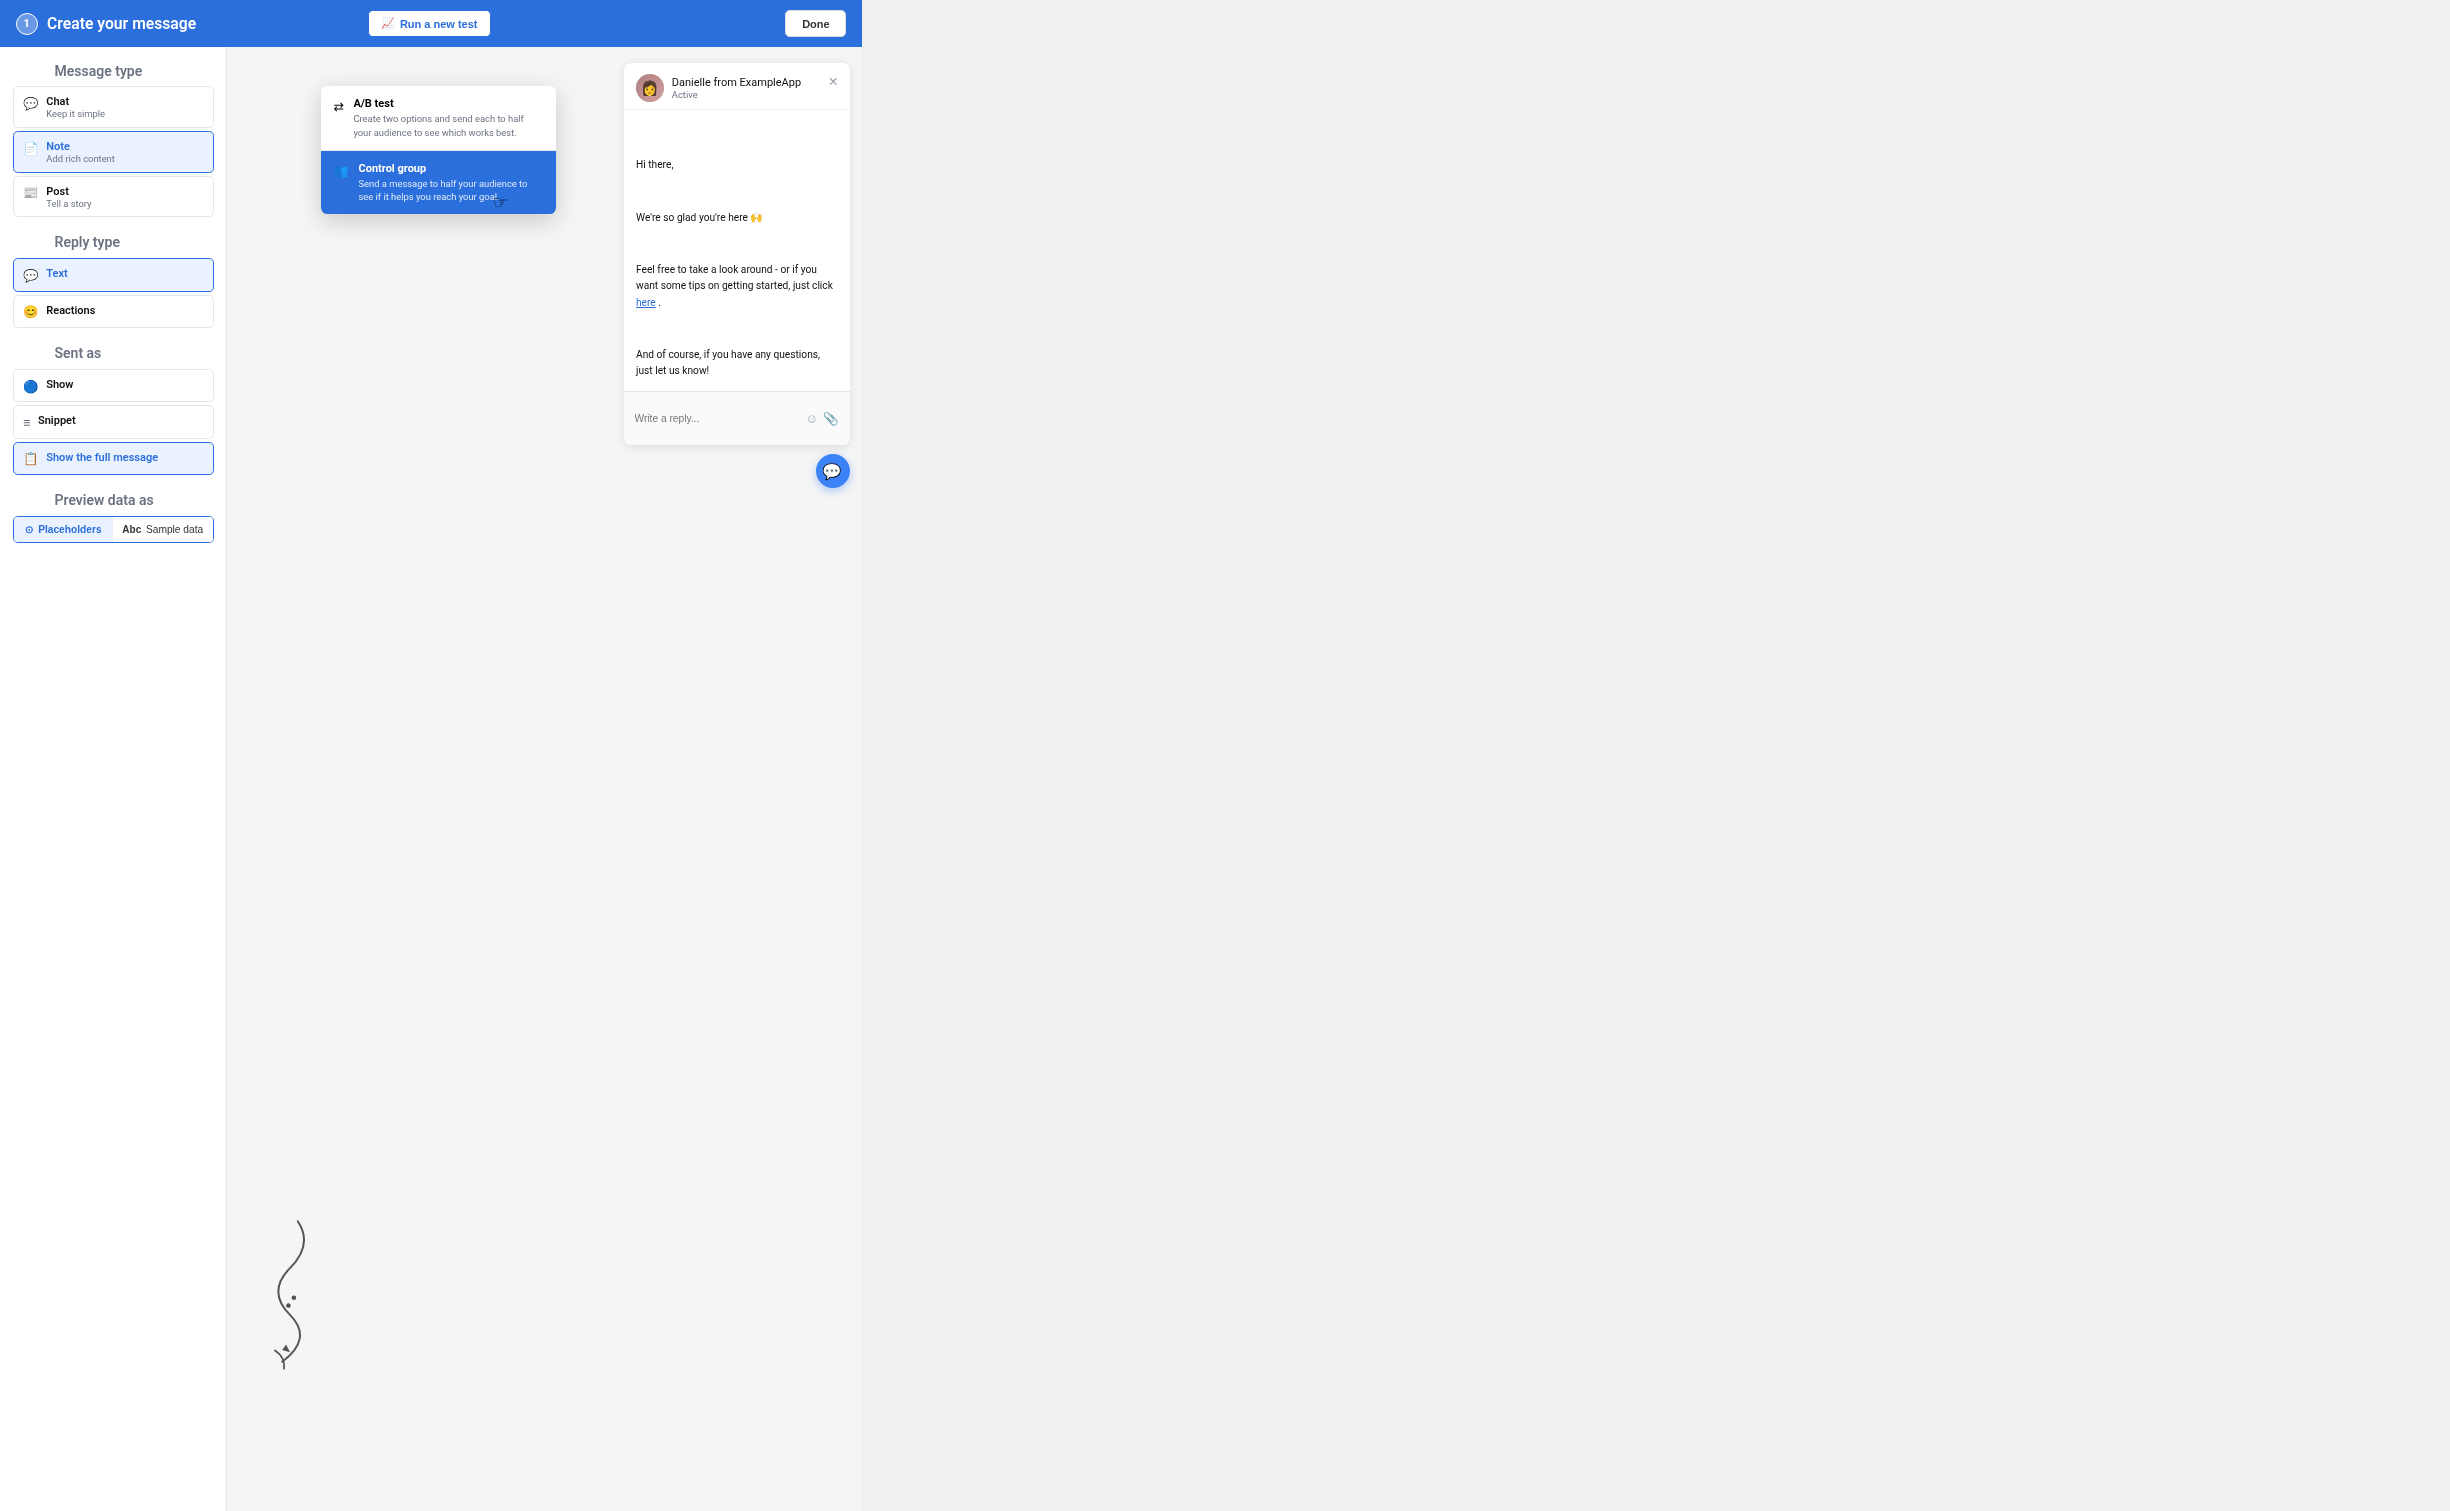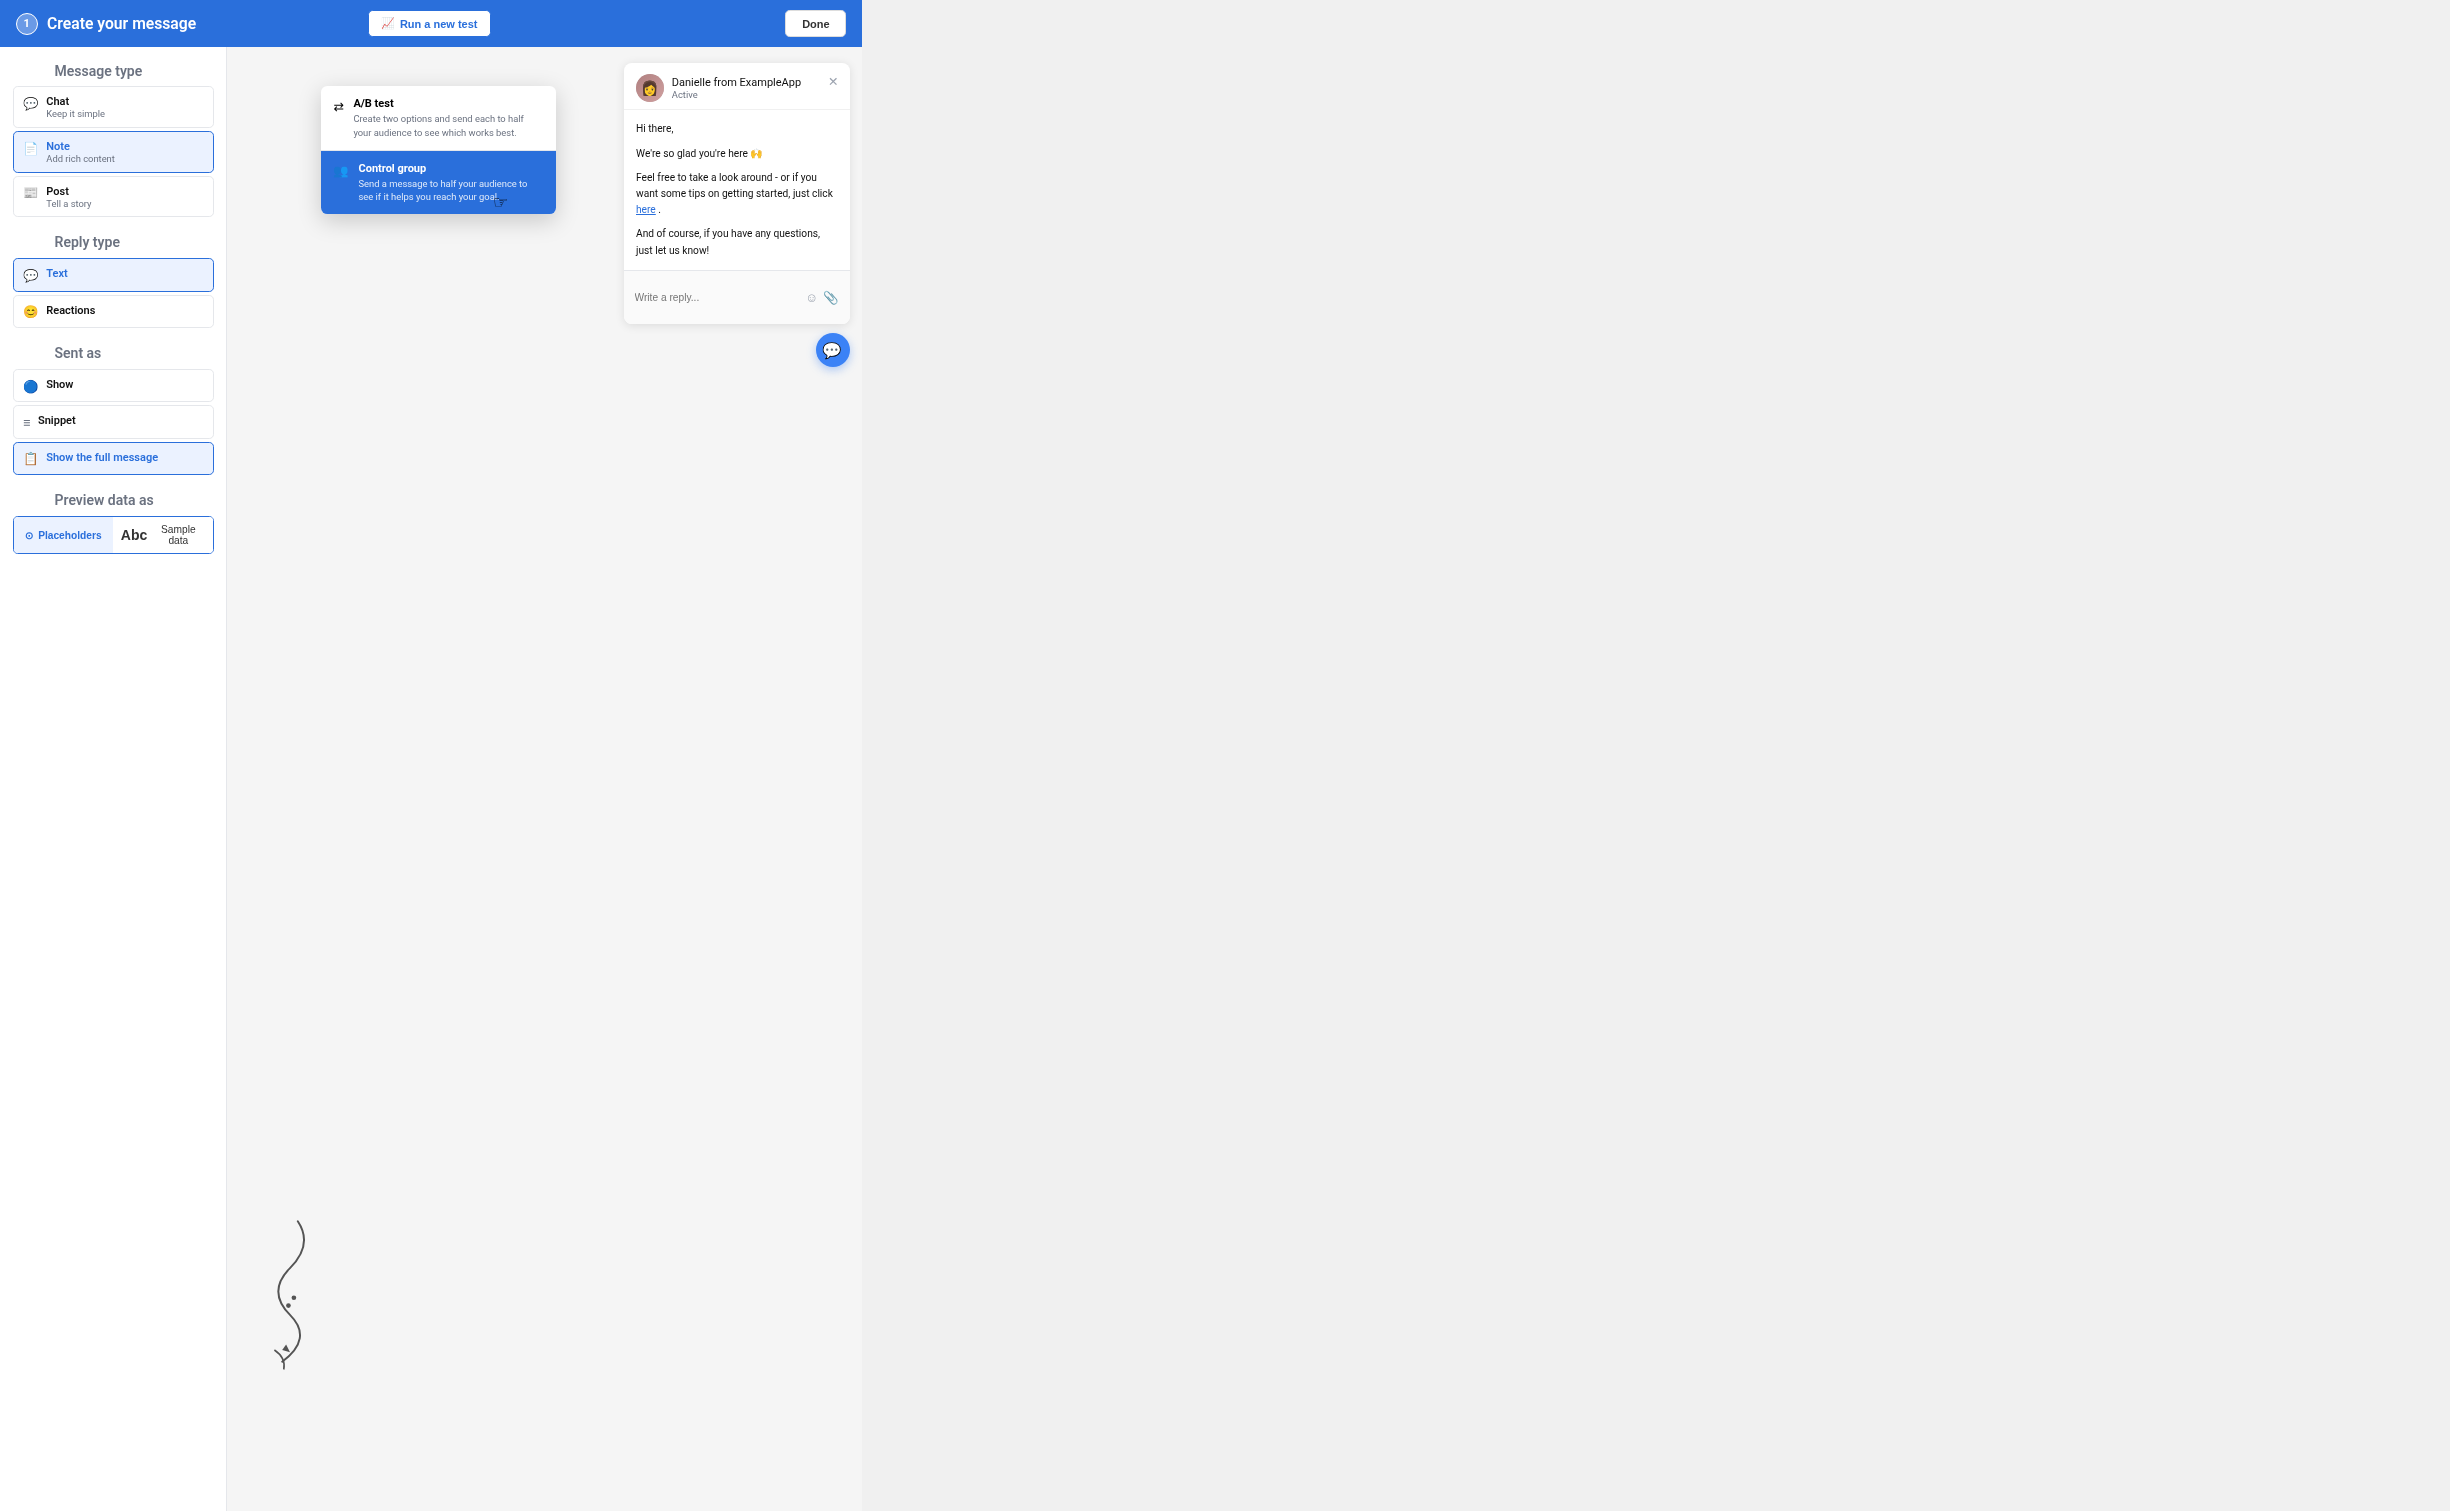--- a/index.html
+++ b/index.html
@@ -300,20 +300,21 @@
       border: none;
     }
     .message-body {
       padding: 11px 12.5px;
     }
     .message-body p {
       font-size: 10.2px;
       color: #111;
       line-height: 1.6;
       margin-bottom: 7.8px;
+      margin-top: 36px;
     }
     .message-body p:last-child {
       margin-bottom: 0;
     }
     .message-body .link {
       color: #2A6FDB;
       text-decoration: underline;
     }
     .message-reply-area {
       border-top: 0.8px solid #e5e7eb;
@@ -493,21 +494,21 @@
       </div>
     </div>
 
     <div class="section-label">Preview data as</div>
     <div class="preview-btns">
       <button class="preview-btn active">
         <span>⊙</span>
         <span>Placeholders</span>
       </button>
       <button class="preview-btn">
-        <span style="font-size:14px;font-weight:700;">Abc</span>
+        <span style="font-size:10px;font-weight:700;">Abc</span>
         <span>Sample data</span>
       </button>
     </div>
 
   </div>
 
   <div class="center-area">
 
     <div class="dropdown-menu">
       <div class="dropdown-item">

